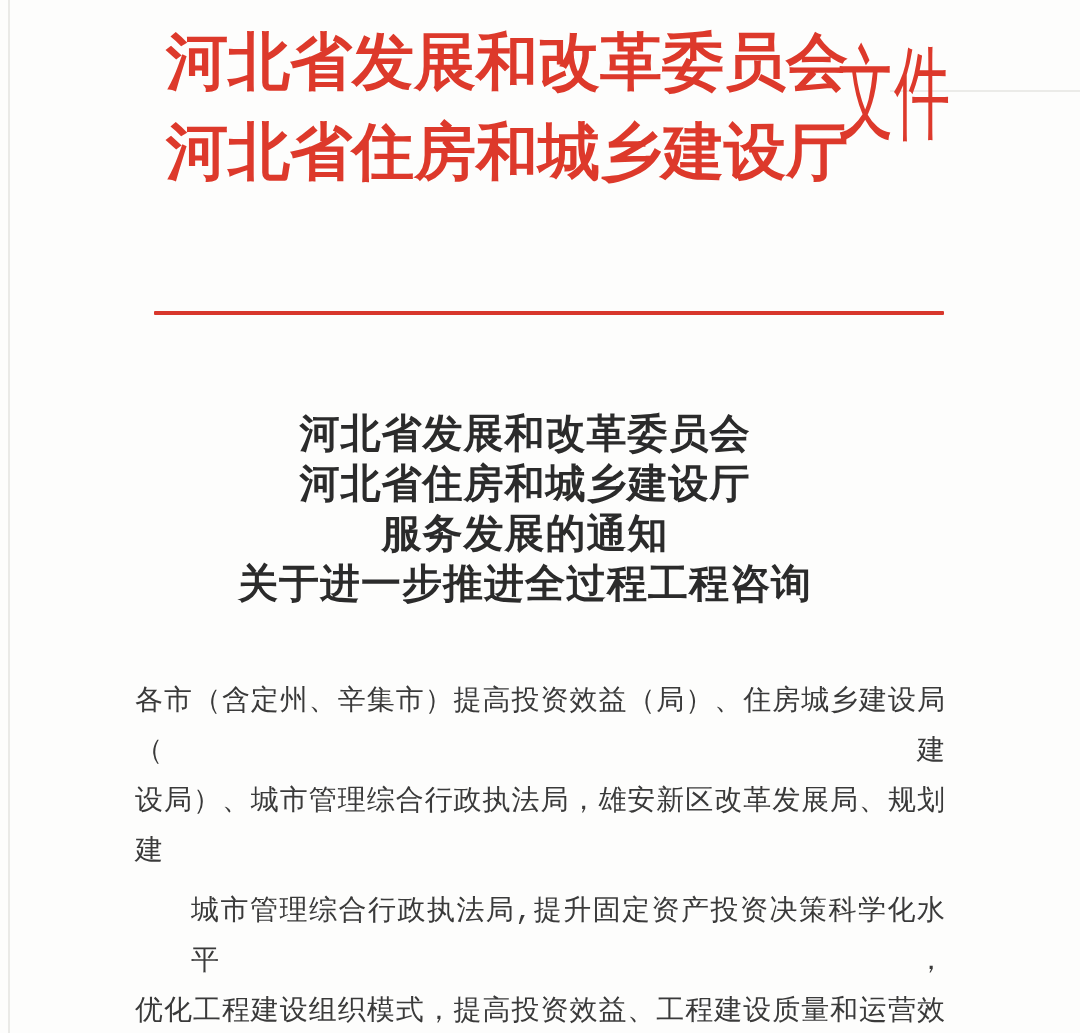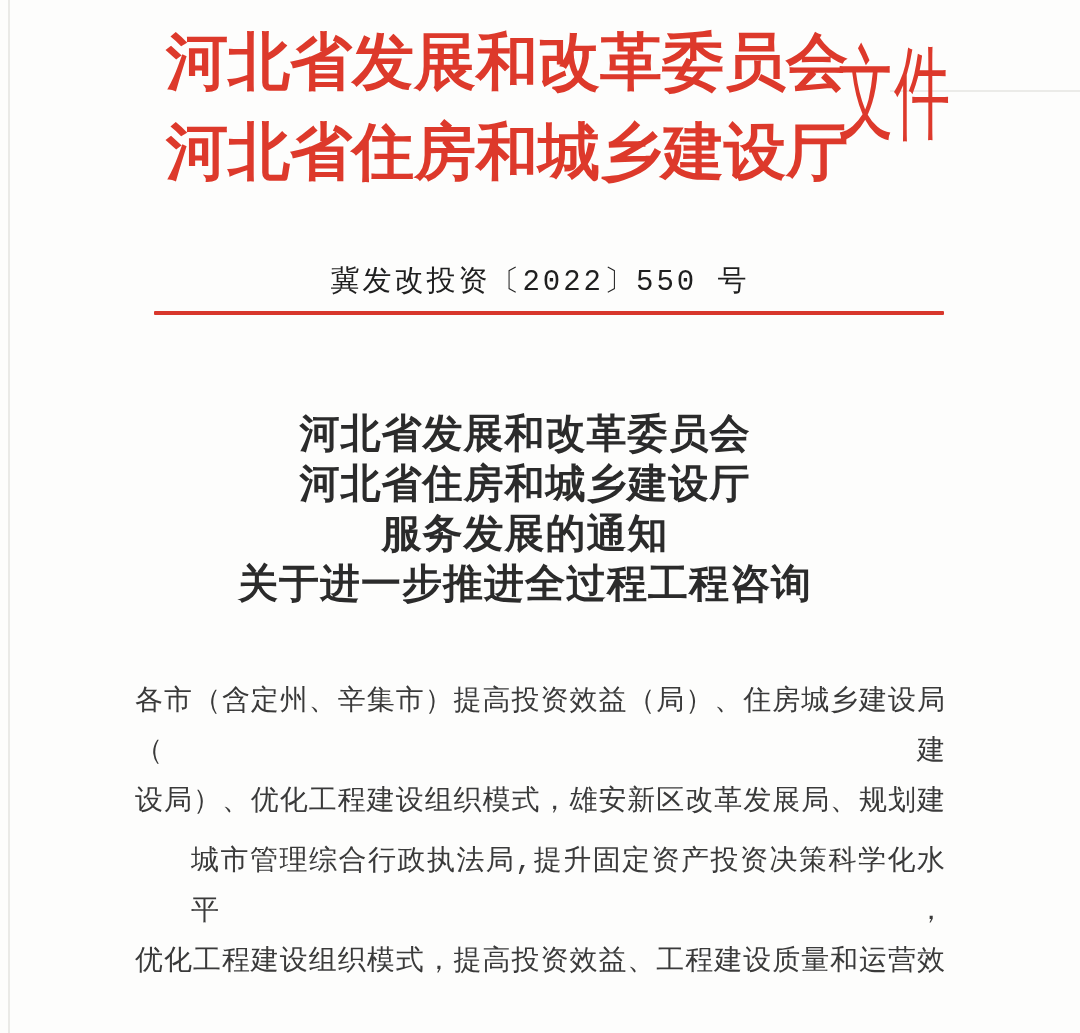--- a/index.html
+++ b/index.html
@@ -108,35 +108,34 @@
   <div class="scan-edge-left"></div>
   <div class="scan-artifact-top"></div>
 
   <div class="hdr-agencies">
     <div>河北省发展和改革委员会</div>
     <div>河北省住房和城乡建设厅</div>
   </div>
 
   <div class="hdr-marker">文件</div>
 
-  <div class="doc-number">冀发改投资〔2022〕550 号</div>
 
   <div class="red-rule"></div>
 
   <div class="title">
     <div>河北省发展和改革委员会</div>
     <div>河北省住房和城乡建设厅</div>
     <div>服务发展的通知</div>
     <div>关于进一步推进全过程工程咨询</div>
   </div>
 
   <div class="body-text">
     <div class="para">
       <div class="line fill">各市（含定州、辛集市）提高投资效益（局）、住房城乡建设局（建</div>
-      <div class="line fill">设局）、优化工程建设组织模式，雄安新区改革发展局、规划建</div>
+      <div class="line fill">设局）、城市管理综合行政执法局，雄安新区改革发展局、规划建</div>
     </div>
     <div class="para para2">
       <div class="line fill indent">城市管理综合行政执法局,提升固定资产投资决策科学化水平，</div>
       <div class="line fill">优化工程建设组织模式，提高投资效益、工程建设质量和运营效</div>
 
     </div>
   </div>
 
 </div>
 

